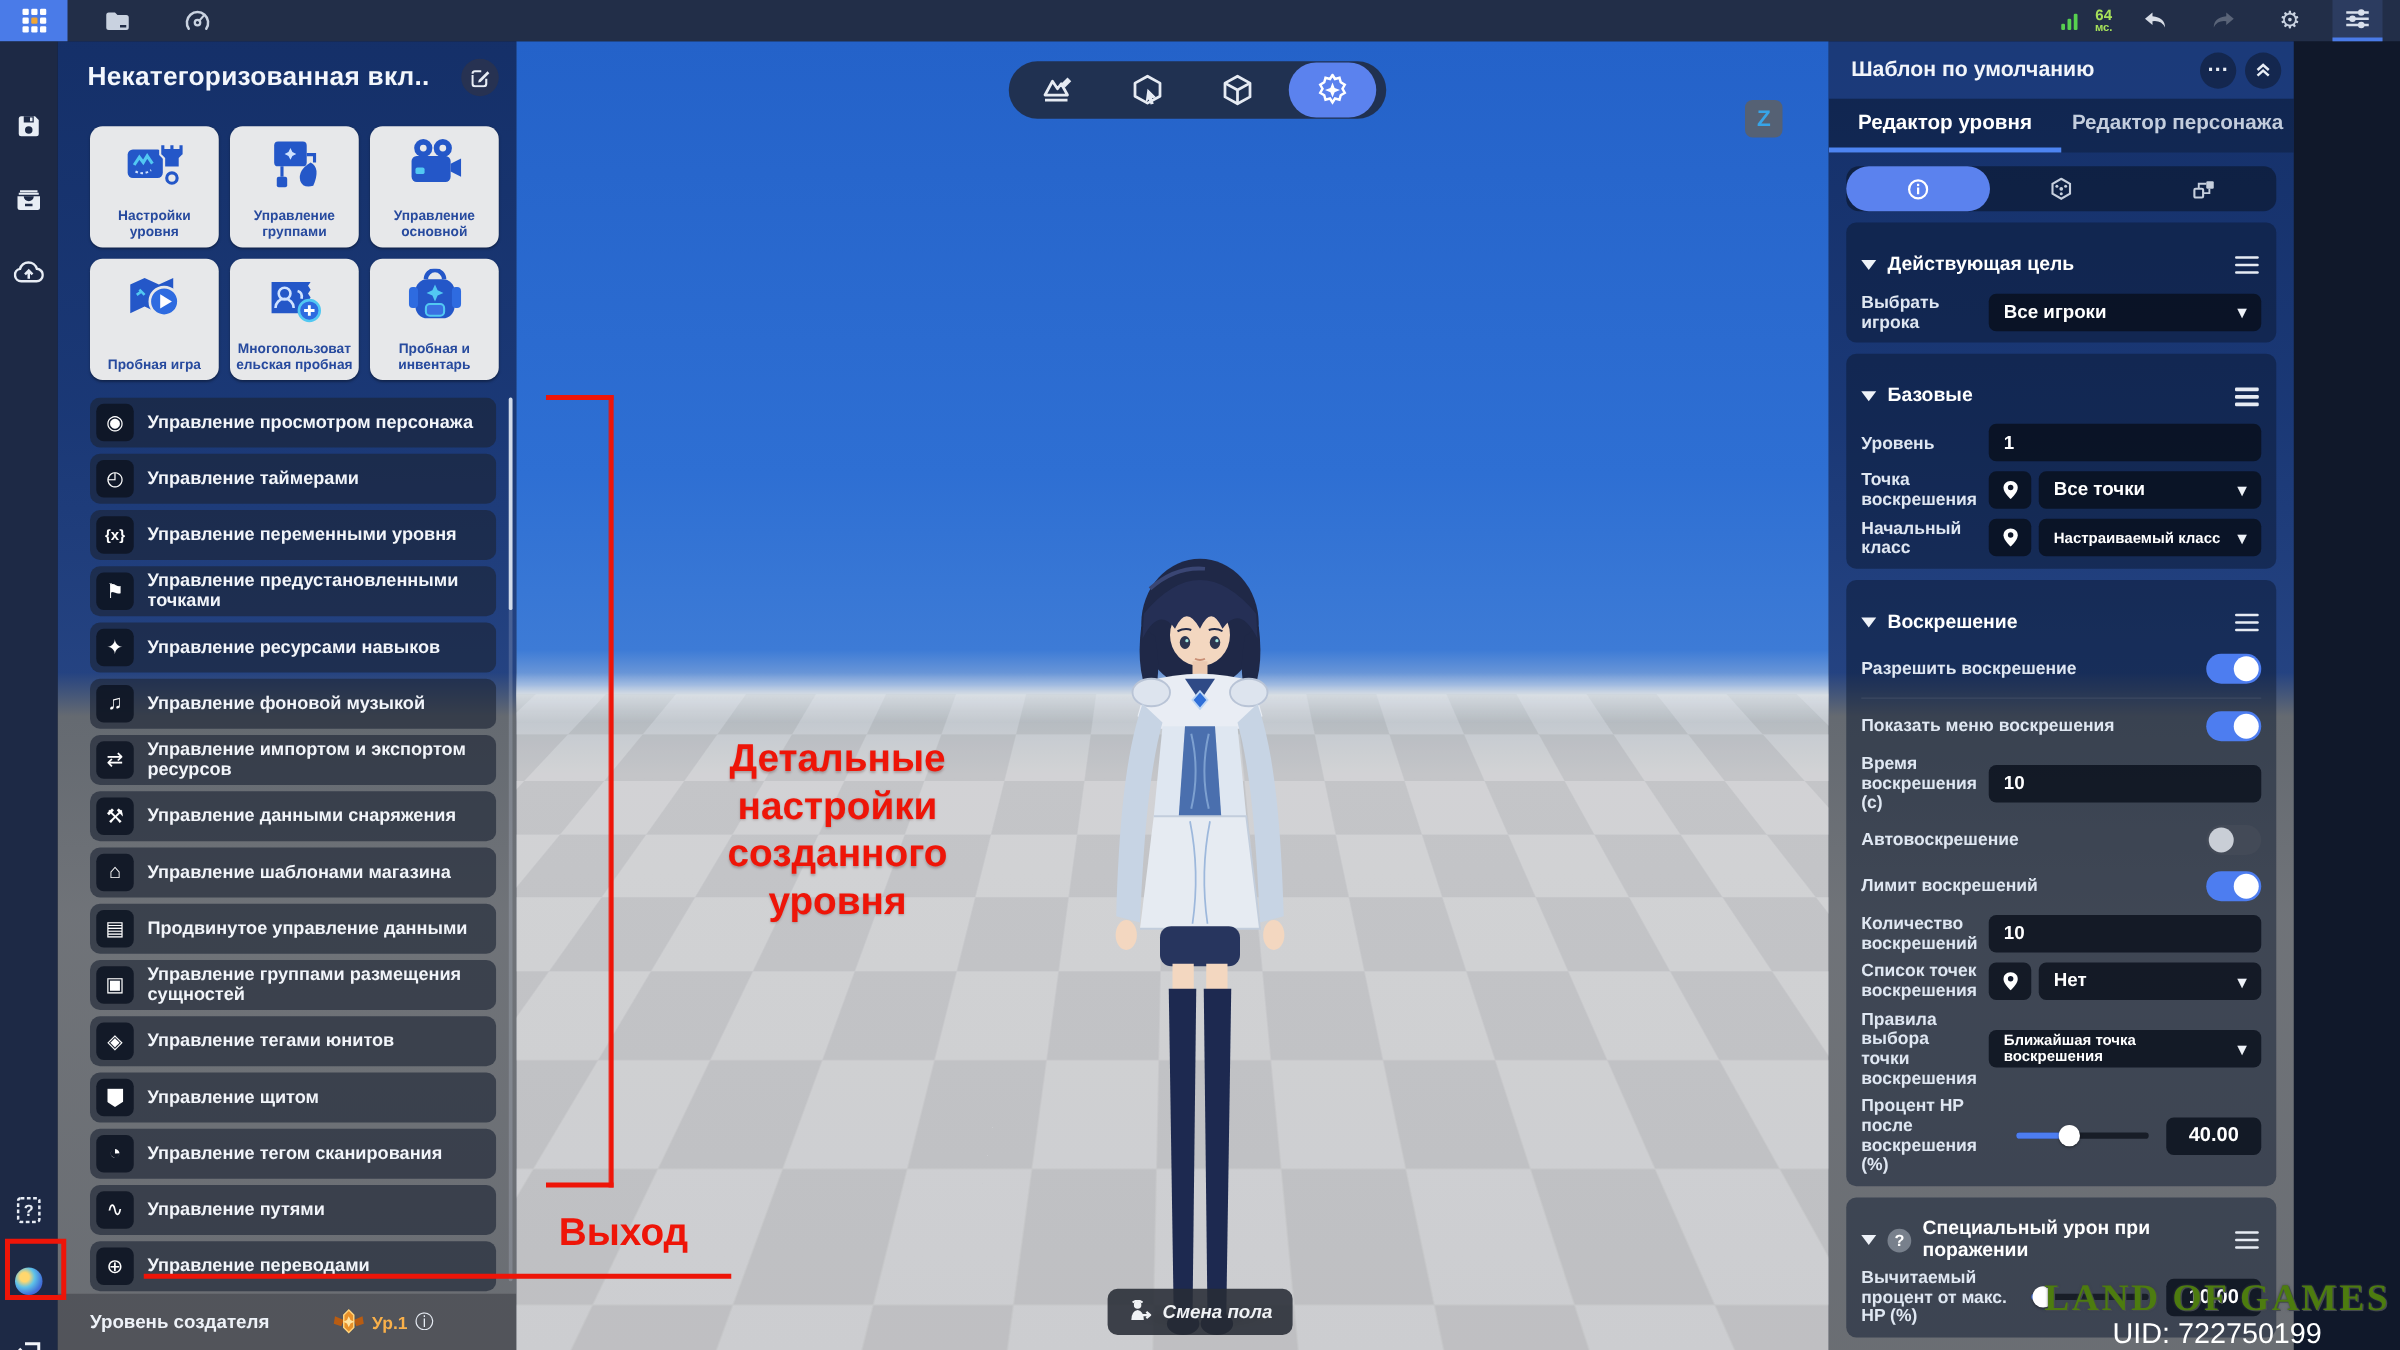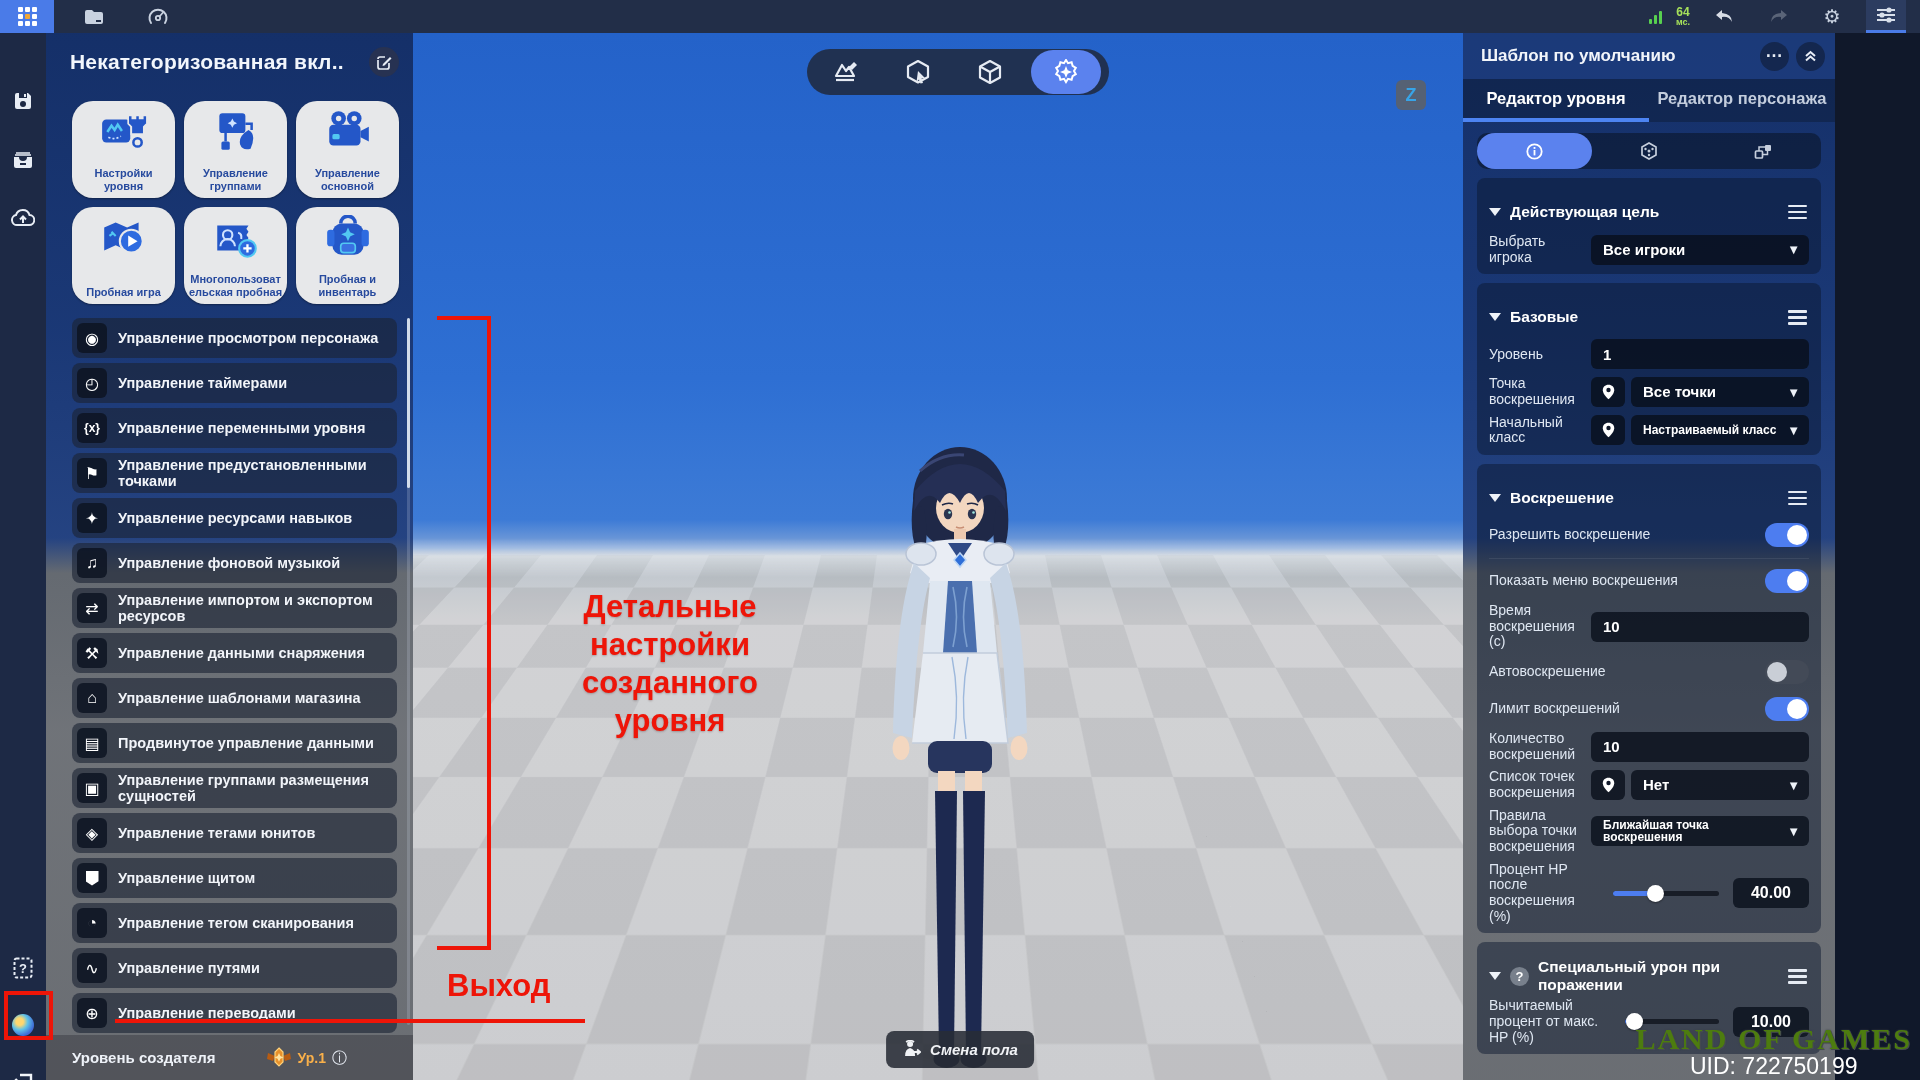--- a/index.html
+++ b/index.html
@@ -35,21 +35,21 @@
   .panelbg { background:linear-gradient(180deg,
       rgba(21,49,108,0.95) 0px, rgba(27,58,122,0.95) 300px, rgba(38,70,136,0.93) 505px,
       rgba(108,113,119,0.92) 540px, rgba(122,125,129,0.90) 700px, rgba(116,119,123,0.90) 100%); }
 
   
   #leftpanel { position:absolute; left:46px; top:33px; width:367px; height:1047px; overflow:hidden; z-index:10; }
   .lp-title-row { display:flex; align-items:center; padding:14px 14px 0 24px; }
   .lp-title { color:#f2f6fc; font-size:21px; font-weight:bold; letter-spacing:.2px; flex:1; }
   .edit-btn { width:30px; height:30px; border-radius:50%; background:#273252; display:flex; align-items:center; justify-content:center; }
   .tiles { position:absolute; left:26px; top:68px; width:327px; display:grid; grid-template-columns:repeat(3,103px); gap:9px; }
-  .tile { height:97px; background:#e7e8ea; border-radius:21px; display:flex; flex-direction:column; align-items:center; justify-content:flex-end; padding-bottom:6px; box-shadow:0 1px 2px rgba(0,0,0,.35); }
+  .tile { height:97px; background:#e7e8ea; border-radius:10px; display:flex; flex-direction:column; align-items:center; justify-content:flex-end; padding-bottom:6px; box-shadow:0 1px 2px rgba(0,0,0,.35); }
   .tile svg { margin-bottom:auto; margin-top:8px; }
   .tile-label { color:#274a9e; font-size:11px; font-weight:bold; text-align:center; line-height:1.12; padding:0 4px; word-break:break-word; }
   .menu-list { position:absolute; left:26px; right:16px; top:285px; bottom:45px; display:flex; flex-direction:column; gap:5px; overflow:hidden; }
   .mi { display:flex; align-items:center; gap:11px; background:rgba(28,35,52,0.62); border-radius:8px; min-height:40px; padding:3px 8px 3px 5px; flex:0 0 auto; }
   .mi-ic { width:30px; height:30px; border-radius:6px; background:rgba(13,20,34,0.85); color:#fff; display:flex; align-items:center; justify-content:center; font-size:16px; flex:0 0 auto; }
   .mi-ic.small { font-size:12px; font-weight:bold; }
   .mi-label { color:#f2f5fa; font-size:14.5px; font-weight:bold; line-height:1.12; }
   .shield-shape { width:13px; height:15px; background:#fff; clip-path:polygon(50% 100%, 0 72%, 0 0, 100% 0, 100% 72%); }
   .lp-scroll { position:absolute; right:3px; top:285px; bottom:55px; width:3px; background:rgba(205,215,230,0.22); border-radius:2px; }
   .lp-thumb { position:absolute; top:0; left:0; width:3px; height:170px; background:rgba(235,242,250,0.85); border-radius:2px; }
@@ -107,21 +107,21 @@
   .seg-wrap { margin:11px 14px 4px 14px; height:36px; background:rgba(10,18,34,0.55); border-radius:10px; display:flex; }
   .seg { flex:1; display:flex; align-items:center; justify-content:center; color:#c6cfdd; }
   .seg.active { background:#5b82ee; border-radius:18px; color:#fff; }
   .section { margin:9px 14px 0 14px; background:rgba(10,22,46,0.48); border-radius:8px; padding:19px 12px 9px 12px; }
   .sec-head { display:flex; align-items:center; gap:9px; height:30px; }
   .tri-down { width:0; height:0; border-left:6px solid transparent; border-right:6px solid transparent; border-top:8px solid #eef2f8; }
   .sec-title { color:#fff; font-size:15.5px; font-weight:bold; flex:1; }
   .burger { width:19px; height:2.5px; background:#e6ebf3; border-radius:1px;
     box-shadow:0 -6px 0 #e6ebf3, 0 6px 0 #e6ebf3; margin-right:2px; }
   .row { display:flex; align-items:center; margin-top:7px; min-height:30px; }
-  .rlabel { color:#dfe7f2; font-size:14px; font-weight:normal; flex:1; line-height:1.12; padding-right:8px; }
+  .rlabel { color:#dfe7f2; font-size:14px; font-weight:bold; flex:1; line-height:1.12; padding-right:8px; }
   .ibox { width:218px; height:30px; background:rgba(8,14,26,0.78); border-radius:6px; color:#fff;
     font-size:15px; font-weight:bold; display:flex; align-items:center; padding-left:12px; flex:0 0 auto; }
   .dd { width:218px; height:30px; background:rgba(8,14,26,0.78); border-radius:6px; display:flex; align-items:center; padding:0 9px 0 12px; flex:0 0 auto; }
   .dd.narrow { width:178px; }
   .ddtext { color:#fff; font-size:15px; font-weight:bold; flex:1; line-height:1.05; }
   .ddtext.wrap2 { font-size:12px; }
   .caret { color:#eef2f8; font-size:13px; }
   .pinbtn { width:34px; height:30px; background:rgba(8,14,26,0.78); border-radius:6px; display:flex;
     align-items:center; justify-content:center; margin-right:6px; flex:0 0 auto; }
   .toggle { width:44px; height:24px; border-radius:12px; position:relative; flex:0 0 auto; }

